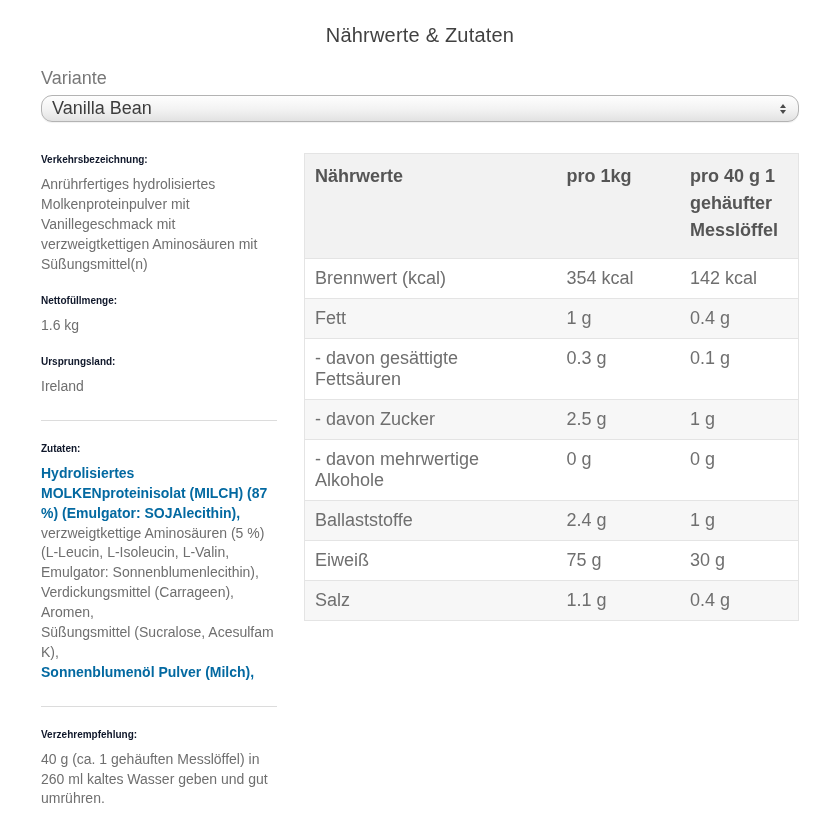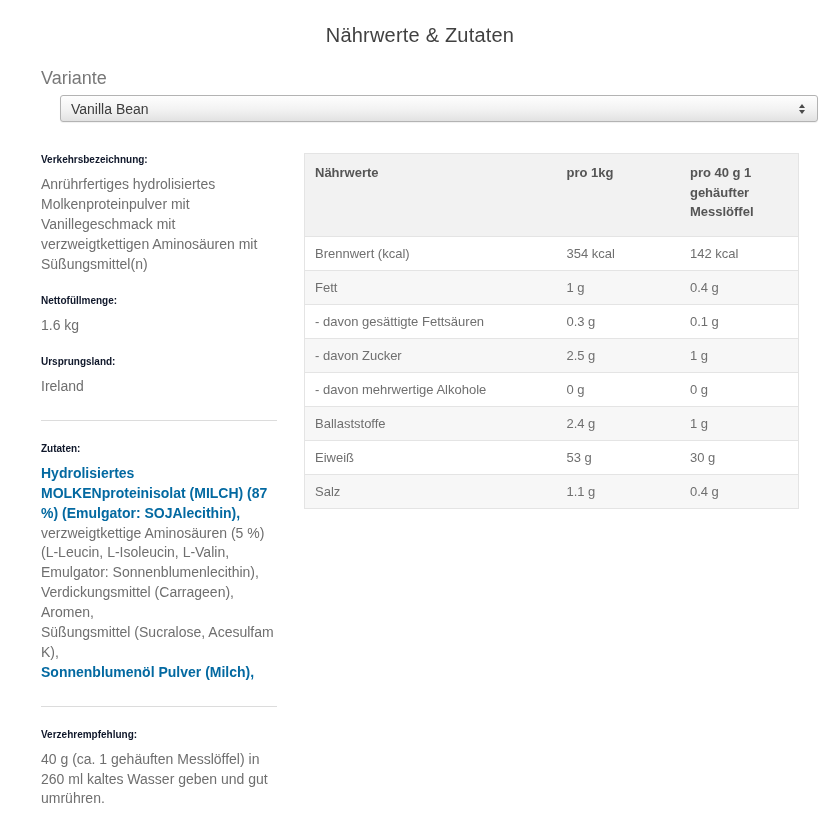--- a/index.html
+++ b/index.html
@@ -26,31 +26,30 @@
   .variant-label {
     display: block;
     font-size: 18px;
     color: #787878;
     margin-bottom: 6px;
   }
   .select-box {
     height: 27px;
     width: 100%;
     border: 1px solid #b3b3b3;
-    border-radius: 3px;
+    border-radius: 11px;
     background: linear-gradient(180deg, #fefefe 0%, #f2f2f2 55%, #e2e2e2 100%);
     box-shadow: 0 1px 1px rgba(0,0,0,0.06);
     display: flex;
     align-items: center;
     justify-content: space-between;
     padding: 0 10px;
-    font-size: 14px;
+    font-size: 18px;
     color: #3d3d3d;
     cursor: default;
-    margin-left: 19px;
   }
   .stepper { display: flex; flex-direction: column; align-items: center; gap: 2px; padding-right: 2px; }
   .arrow-up {
     width: 0; height: 0;
     border-left: 3.5px solid transparent;
     border-right: 3.5px solid transparent;
     border-bottom: 4.5px solid #4a4a4a;
   }
   .arrow-down {
     width: 0; height: 0;
@@ -78,21 +77,21 @@
   }
   .ing { display: block; }
   .bold { font-weight: bold; color: #0369a1; }
 
   
   .table-col { flex: 1; }
   table.nutrition {
     width: 100%;
     border-collapse: collapse;
     border: 1px solid #e4e4e4;
-    font-size: 13px;
+    font-size: 18px;
   }
   table.nutrition th, table.nutrition td {
     text-align: left;
     vertical-align: top;
     padding: 9px 10px;
     border-bottom: 1px solid #e4e4e4;
   }
   table.nutrition thead th {
     background: #f2f2f2;
     color: #555555;
@@ -193,21 +192,21 @@
             <td>0 g</td>
             <td>0 g</td>
           </tr>
           <tr>
             <td>Ballaststoffe</td>
             <td>2.4 g</td>
             <td>1 g</td>
           </tr>
           <tr>
             <td>Eiweiß</td>
-            <td>53 g</td>
+            <td>75 g</td>
             <td>30 g</td>
           </tr>
           <tr>
             <td>Salz</td>
             <td>1.1 g</td>
             <td>0.4 g</td>
           </tr>
         </tbody>
       </table>
     </div>

